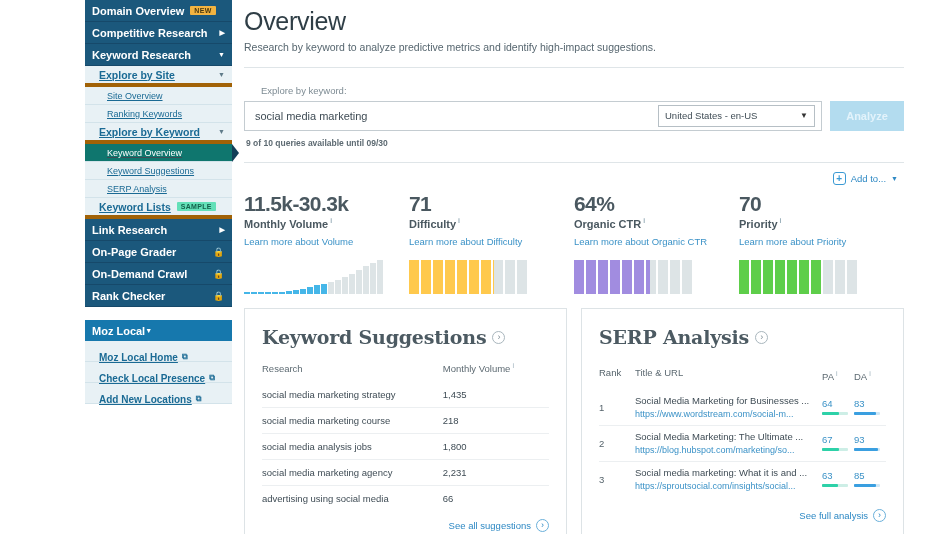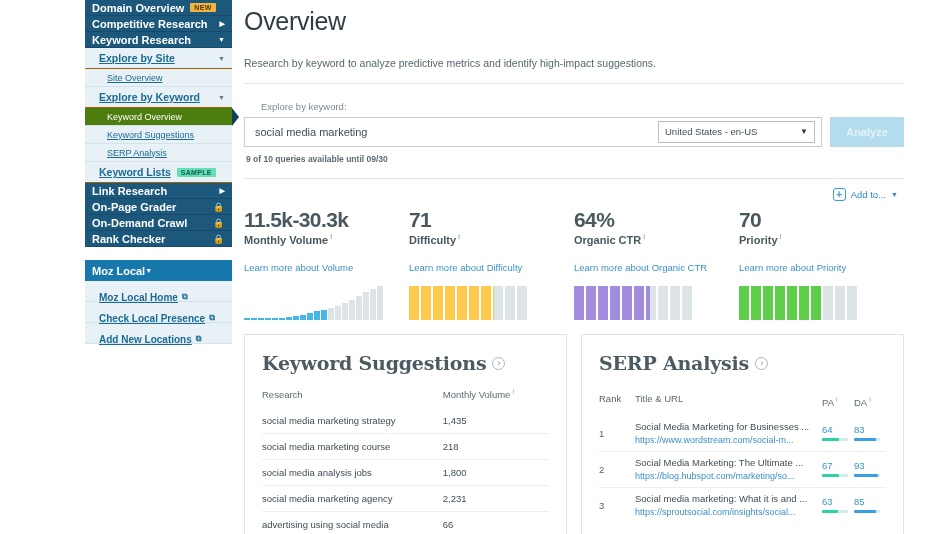--- a/index.html
+++ b/index.html
@@ -14,21 +14,21 @@
 
   
   .sidebar { width: 240px; flex: 0 0 240px; padding: 0 0 0 85px; background: #fff; }
   .nav-block { width: 147px; }
 
   .nav-top {
     background: #1b587c;
     color: #ffffff;
     font-size: 11px;
     font-weight: bold;
-    height: 16px;
+    height: 22px;
     display: flex; align-items: center;
     padding: 0 7px;
     border-bottom: 1px solid #16496a;
     position: relative;
   }
   .nav-top .lbl { white-space: nowrap; }
   .nav-top .spacer { flex: 1; }
 
   .badge-new {
     background: #f2b441; color: #4a3a10;
@@ -44,39 +44,39 @@
     letter-spacing: .3px;
     border-radius: 1px;
   }
 
   .caret-r { font-size: 7px; color: #fff; }
   .caret-d { font-size: 7px; color: #fff; }
   .lock { font-size: 9px; color: #ffffff; }
 
   .sub-lvl1 {
     background: #e8f1f5;
-    border-bottom: 1px solid #a16207;
+    border-bottom: 4px solid #a16207;
     height: 21px; display: flex; align-items: center;
     padding: 0 7px 0 14px;
     font-size: 10.5px; font-weight: bold;
   }
   .sub-lvl1 a { color: #1a6a94; text-decoration: underline; }
   .sub-lvl1 .spacer { flex: 1; }
   .sub-lvl1 .caret-d { color: #5f7b89; }
 
   .sub-lvl2 {
     background: #e8f1f5;
     border-bottom: 1px solid #d3e3ea;
     height: 18px; display: flex; align-items: center;
     padding: 0 7px 0 22px;
     font-size: 9px;
   }
   .sub-lvl2 a { color: #1a6a94; text-decoration: underline; }
   .sub-lvl2.active {
-    background: #4d7c0f; position: relative;
+    background: #0f766e; position: relative; text-decoration: underline;
   }
   .sub-lvl2.active a { color: #ffffff; text-decoration: none; font-weight: normal; }
   .sub-lvl2.active::after {
     content: "";
     position: absolute; right: -7px; top: 0;
     border-top: 9px solid transparent;
     border-bottom: 9px solid transparent;
     border-left: 7px solid #123f58;
   }
 
@@ -96,21 +96,21 @@
   .local-row a { color: #1a6a94; text-decoration: underline; }
   .ext { font-size: 8px; color: #1a6a94; margin-left: 4px; }
   .gap { height: 13px; }
 
   
   .main { flex: 1; padding: 8px 75px 0 4px; }
   h1.page-title {
     font-size: 25px; font-weight: normal; color: #2f3e46;
     letter-spacing: -0.3px; line-height: 1.1;
   }
-  .page-sub { font-size: 10.5px; color: #56666f; margin-top: 21px; }
+  .page-sub { font-size: 10.5px; color: #56666f; margin-top: 5px; }
   .rule { border-top: 1px solid #dfe5e8; margin: 14px 0 0 0; }
 
   .explore-label { font-size: 9.5px; color: #7d8b93; margin: 17px 0 5px 17px; }
   .search-row { display: flex; align-items: stretch; gap: 8px; }
   .search-box {
     flex: 1;
     border: 1px solid #c4ccd1;
     background: #fff;
     height: 30px;
     display: flex; align-items: center;
@@ -153,21 +153,21 @@
   }
   .addto .t { font-size: 9.5px; color: #2e89c4; }
   .addto .cd { font-size: 7px; color: #2e89c4; }
 
   
   .metrics { display: flex; margin-top: 7px; }
   .metric { width: 165px; }
   .metric .val { font-size: 21px; font-weight: bold; color: #4a5860; letter-spacing: -0.6px; line-height: 1.15; }
   .metric .name { font-size: 11px; font-weight: bold; color: #4a5860; margin-top: 1px; }
   .metric .name .i { font-size: 7px; color: #9bb0bb; vertical-align: super; margin-left: 2px; }
-  .metric .lm { font-size: 9.5px; color: #3b92c7; margin-top: 17px; }
+  .metric .lm { font-size: 9.5px; color: #3b92c7; margin-top: 7px; }
 
   .bars { margin-top: 13px; display: flex; align-items: flex-end; gap: 2px; height: 34px; }
   .bars .seg { width: 10px; height: 34px; background: #dde4e6; }
   .spark { margin-top: 13px; display: flex; align-items: flex-end; gap: 1px; height: 34px; }
   .spark .sb { width: 6px; }
 
   
   .panels { display: flex; gap: 14px; margin-top: 14px; }
   .panel {
     flex: 1; border: 1px solid #dde3e6; background: #fff;
@@ -239,20 +239,23 @@
         <span class="caret-d">▼</span>
       </div>
 
       <div class="sub-lvl1">
         <a>Explore by Site</a>
         <span class="spacer"></span>
         <span class="caret-d">▼</span>
       </div>
       <div class="sub-lvl2">
         <a>Site Overview</a>
+      </div>
+      <div class="sub-lvl2">
+        <a>Ranking Keywords</a>
       </div>
 
       <div class="sub-lvl1">
         <a>Explore by Keyword</a>
         <span class="spacer"></span>
         <span class="caret-d">▼</span>
       </div>
       <div class="sub-lvl2 active">
         <a>Keyword Overview</a>
       </div>

